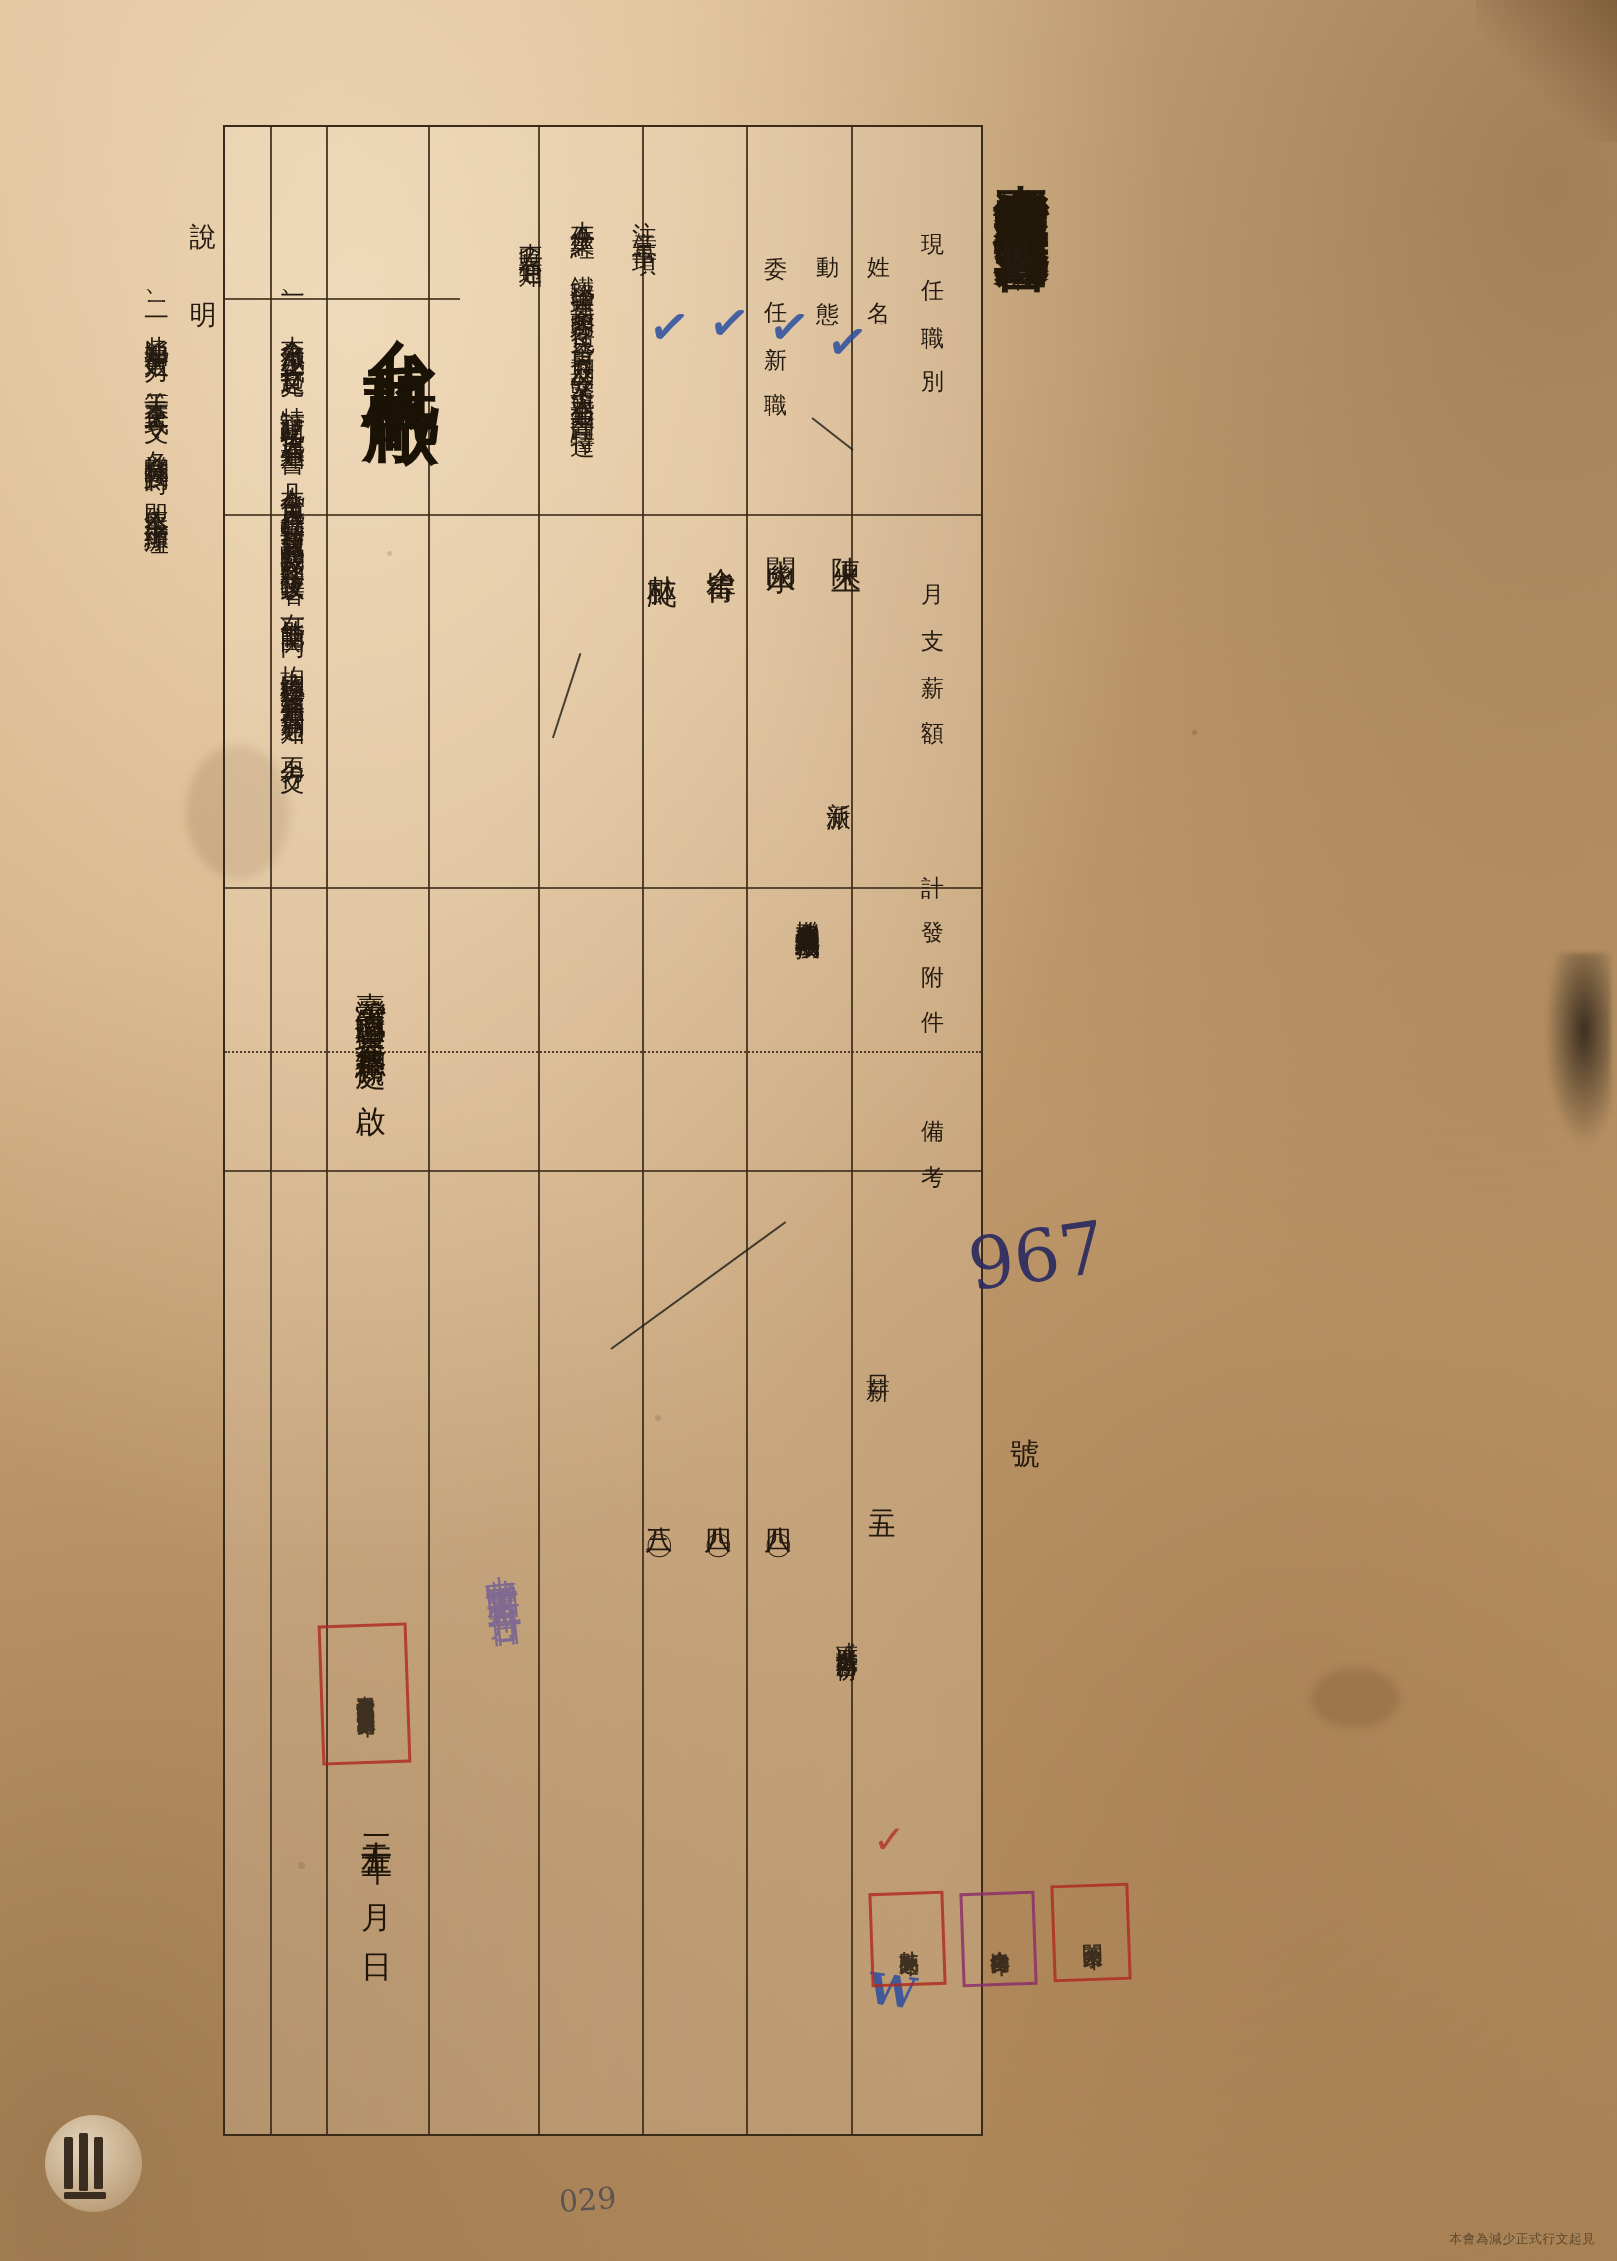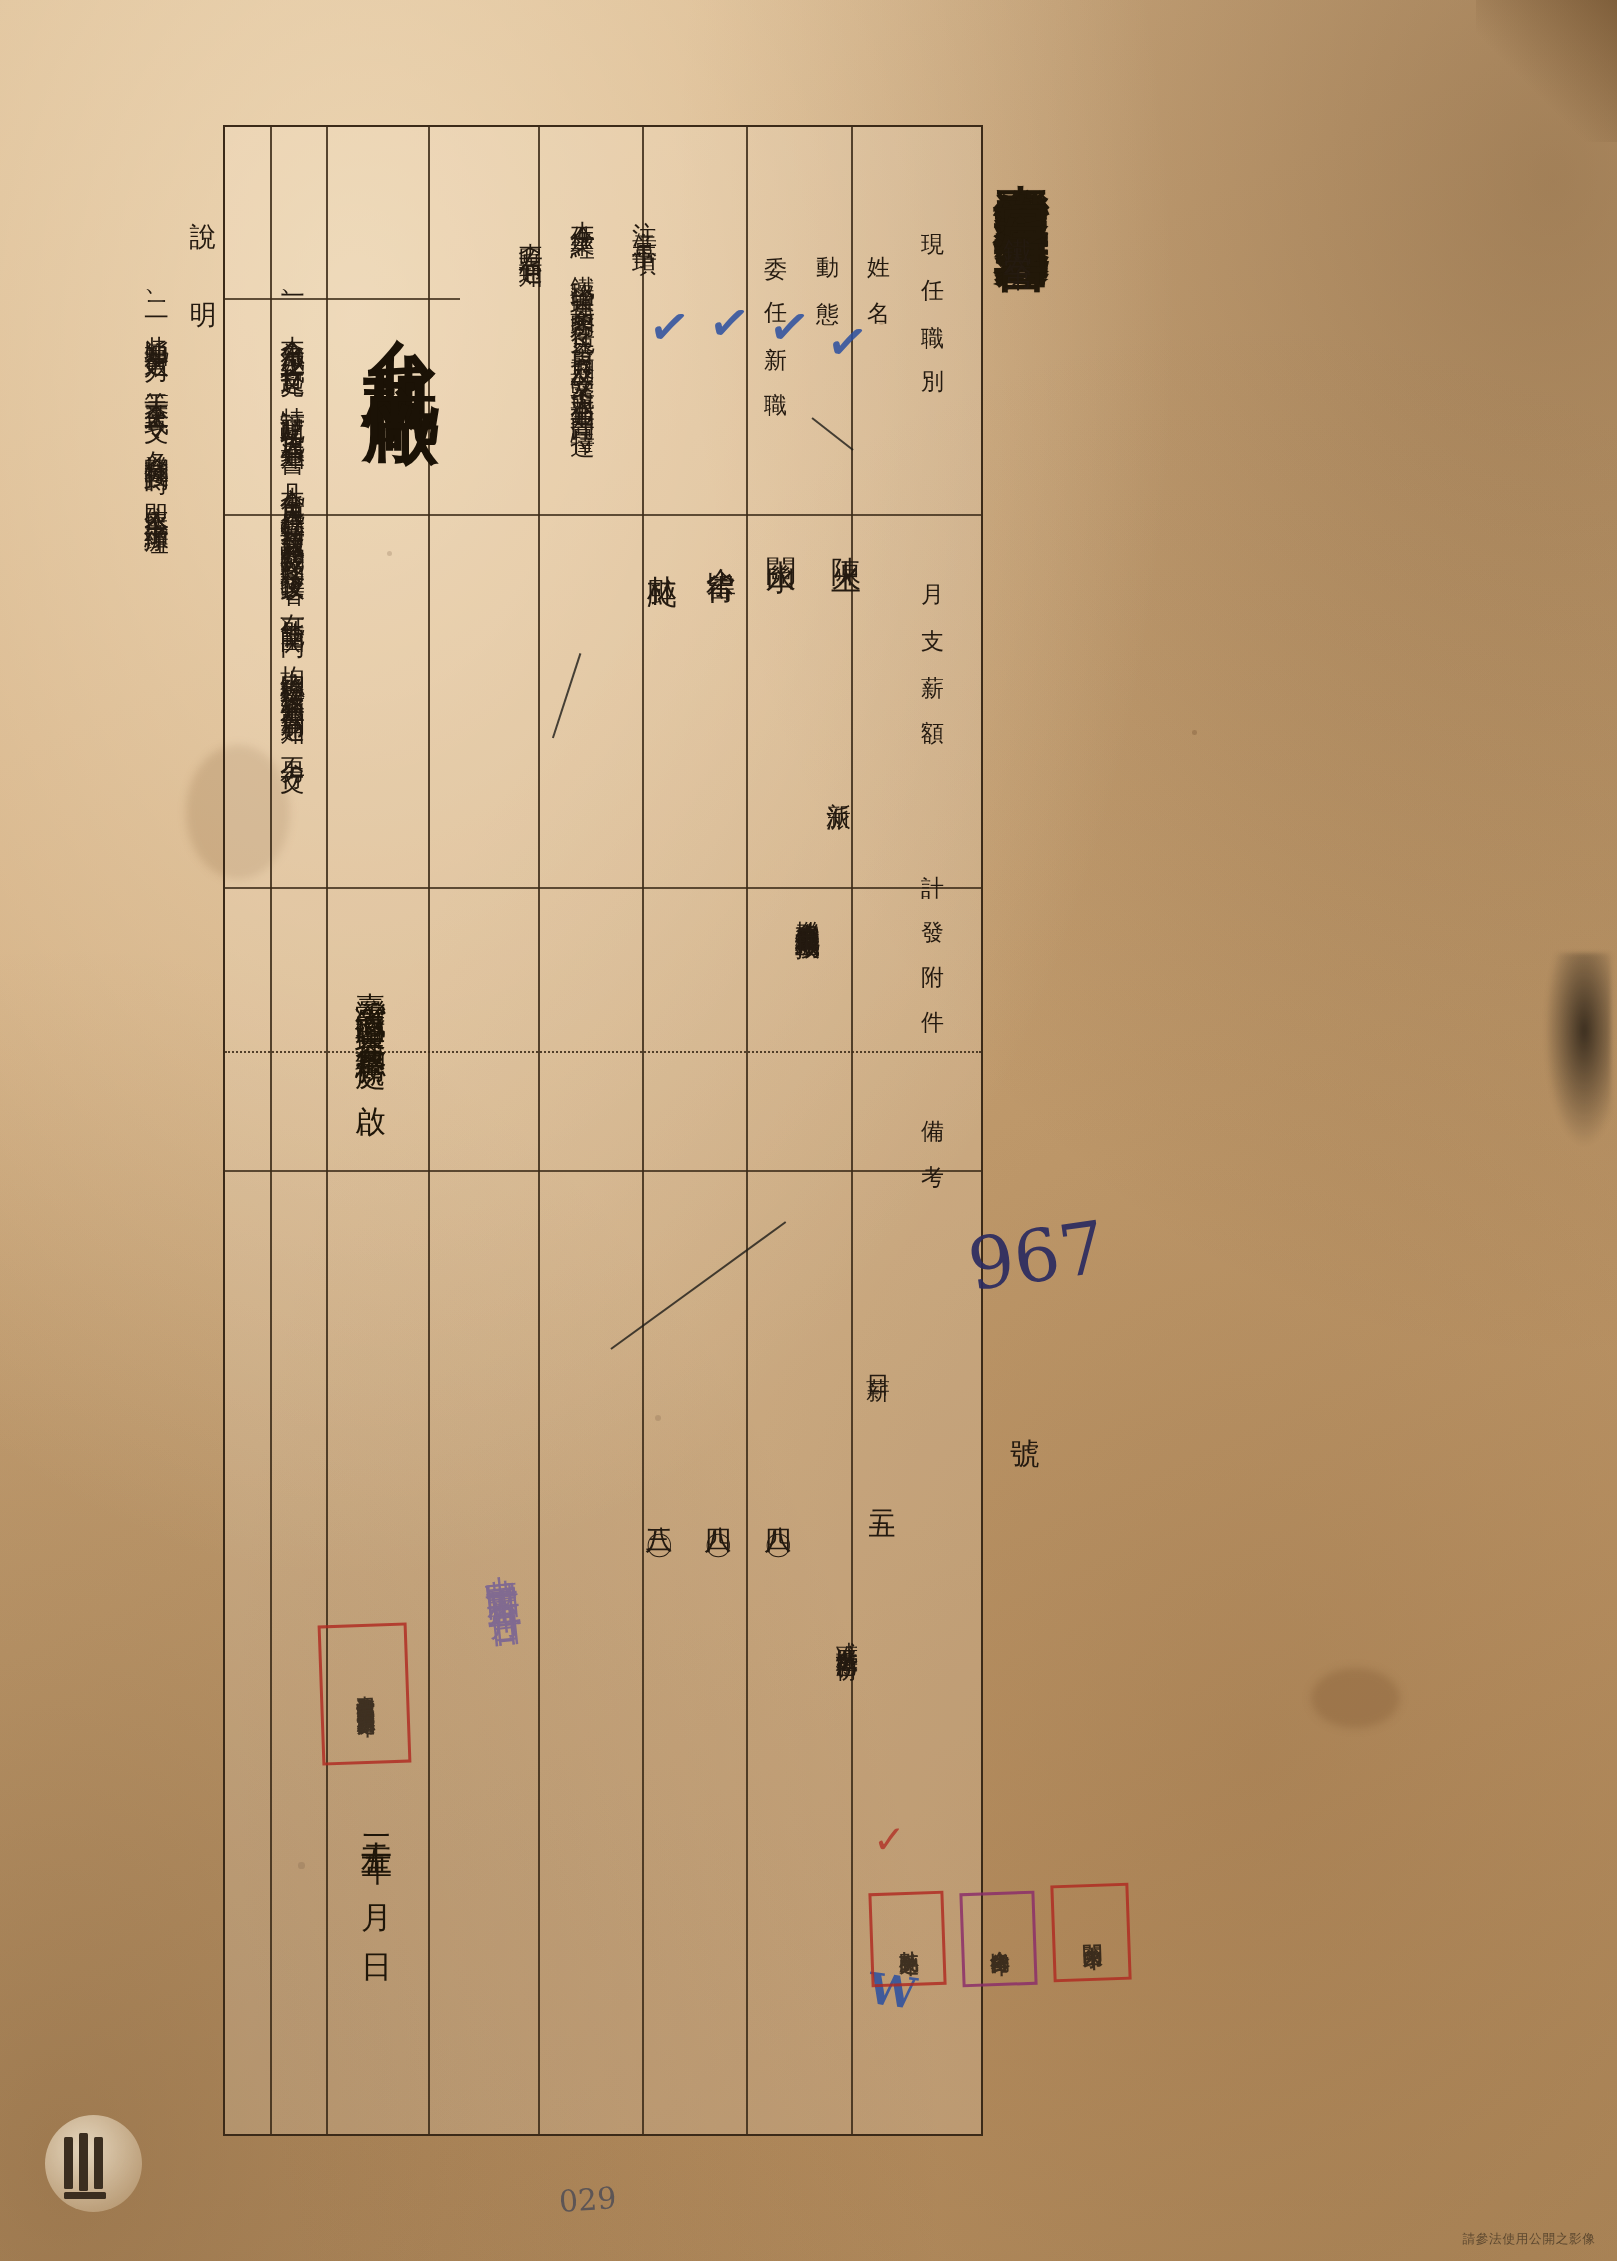--- a/index.html
+++ b/index.html
@@ -300,14 +300,14 @@
   <span class="v">關山水印</span>
 </div>
 
 <div id="archive-logo">
   <div class="bar" style="left:19.4px;top:22.3px;width:9px;height:52px;"></div>
   <div class="bar" style="left:34px;top:18px;width:9px;height:58px;"></div>
   <div class="bar" style="left:49px;top:22.3px;width:9px;height:52px;"></div>
   <div class="bar" style="left:19.4px;top:77px;width:42px;height:7.4px;"></div>
 </div>
 
-<div id="footer-note">請參法使用公開之影像</div>
+<div id="footer-note">本會為減少正式行文起見</div>
 
 
 </body></html>

